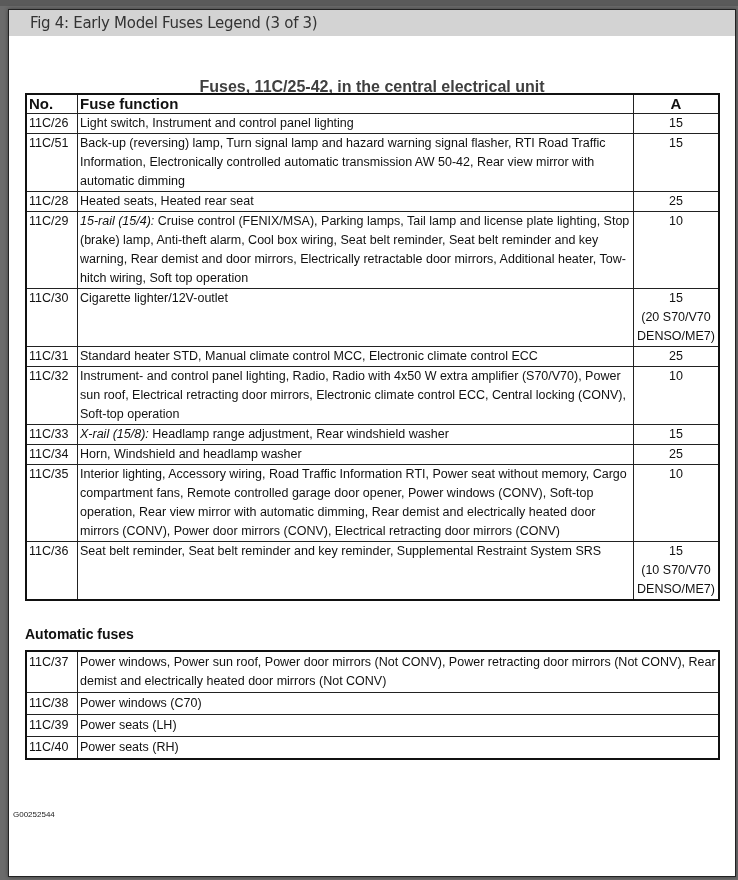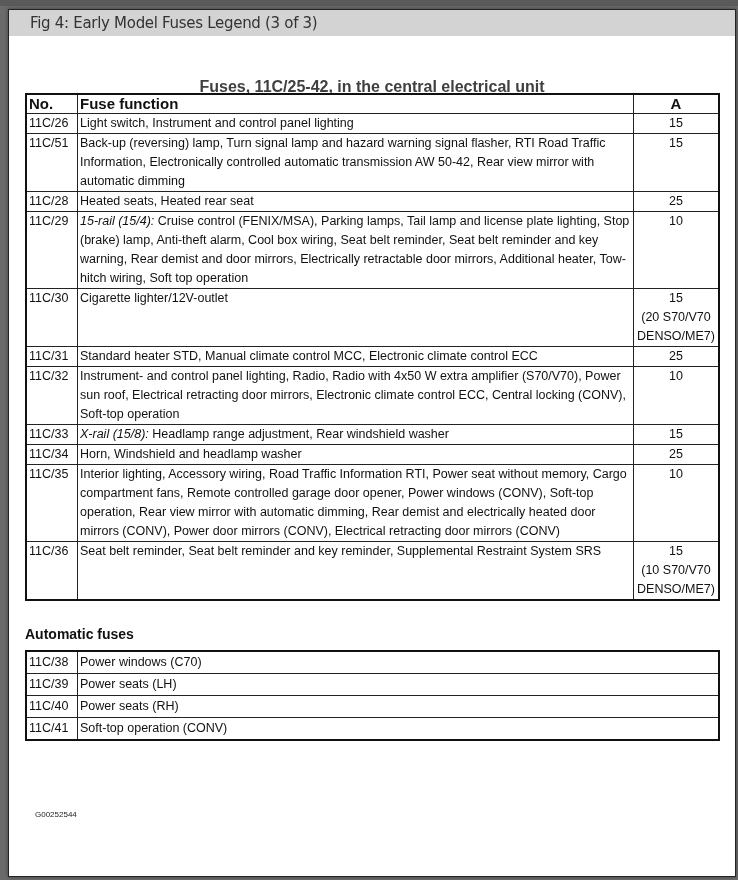--- a/index.html
+++ b/index.html
@@ -32,21 +32,21 @@
   .main-table td, .main-table th { border: 1px solid #222; vertical-align: top; padding: 0 2px; line-height: 19px; }
   .main-table th { font-size: 15px; font-weight: bold; text-align: left; line-height: 18px; }
   .main-table th.amp, .main-table td.amp { text-align: center; }
   .col-no { width: 46px; white-space: nowrap; border-radius: 9px; }
   .col-a { width: 80px; }
   .auto-title {
     position: absolute; left: 16px; top: 616px; font-weight: bold; font-size: 14px; color: #111;
   }
   .auto-table { position: absolute; left: 16px; top: 640px; width: 695px; border: 2px solid #111; }
   .auto-table td { border: 1px solid #222; vertical-align: top; padding: 1px 2px; line-height: 19px; }
-  .doc-id { position: absolute; left: 26px; top: 800px; font-size: 8px; color: #222; }
+  .doc-id { position: absolute; left: 4px; top: 800px; font-size: 8px; color: #222; }
   .courtesy {
     position: absolute; left: 0; width: 726px; top: 842px; text-align: center;
     font-family: "DejaVu Sans", sans-serif; font-size: 11px; color: #222; letter-spacing: -0.3px;
   }
   i { font-style: italic; }
 </style>
 </head>
 <body>
 
 <div class="topbar"></div>
@@ -151,32 +151,32 @@
             <div>(10 S70/V70 DENSO/ME7)</div>
           </td>
         </tr>
       </tbody>
   </table>
 
   <div class="auto-title">Automatic fuses</div>
   <table class="auto-table">
     <tbody id="auto-body">
         <tr>
+          <td class="col-no">11C/37</td>
+          <td>Power windows, Power sun roof, Power door mirrors (Not CONV), Power retracting door mirrors (Not CONV), Rear demist and electrically heated door mirrors (Not CONV)</td>
+        </tr>
+        <tr>
           <td class="col-no">11C/38</td>
           <td>Power windows (C70)</td>
         </tr>
         <tr>
           <td class="col-no">11C/39</td>
           <td>Power seats (LH)</td>
         </tr>
         <tr>
           <td class="col-no">11C/40</td>
           <td>Power seats (RH)</td>
         </tr>
-        <tr>
-          <td class="col-no">11C/41</td>
-          <td>Soft-top operation (CONV)</td>
-        </tr>
       </tbody>
   </table>
 
   <div class="doc-id">G00252544</div>
 </div>
 
 </body></html>

